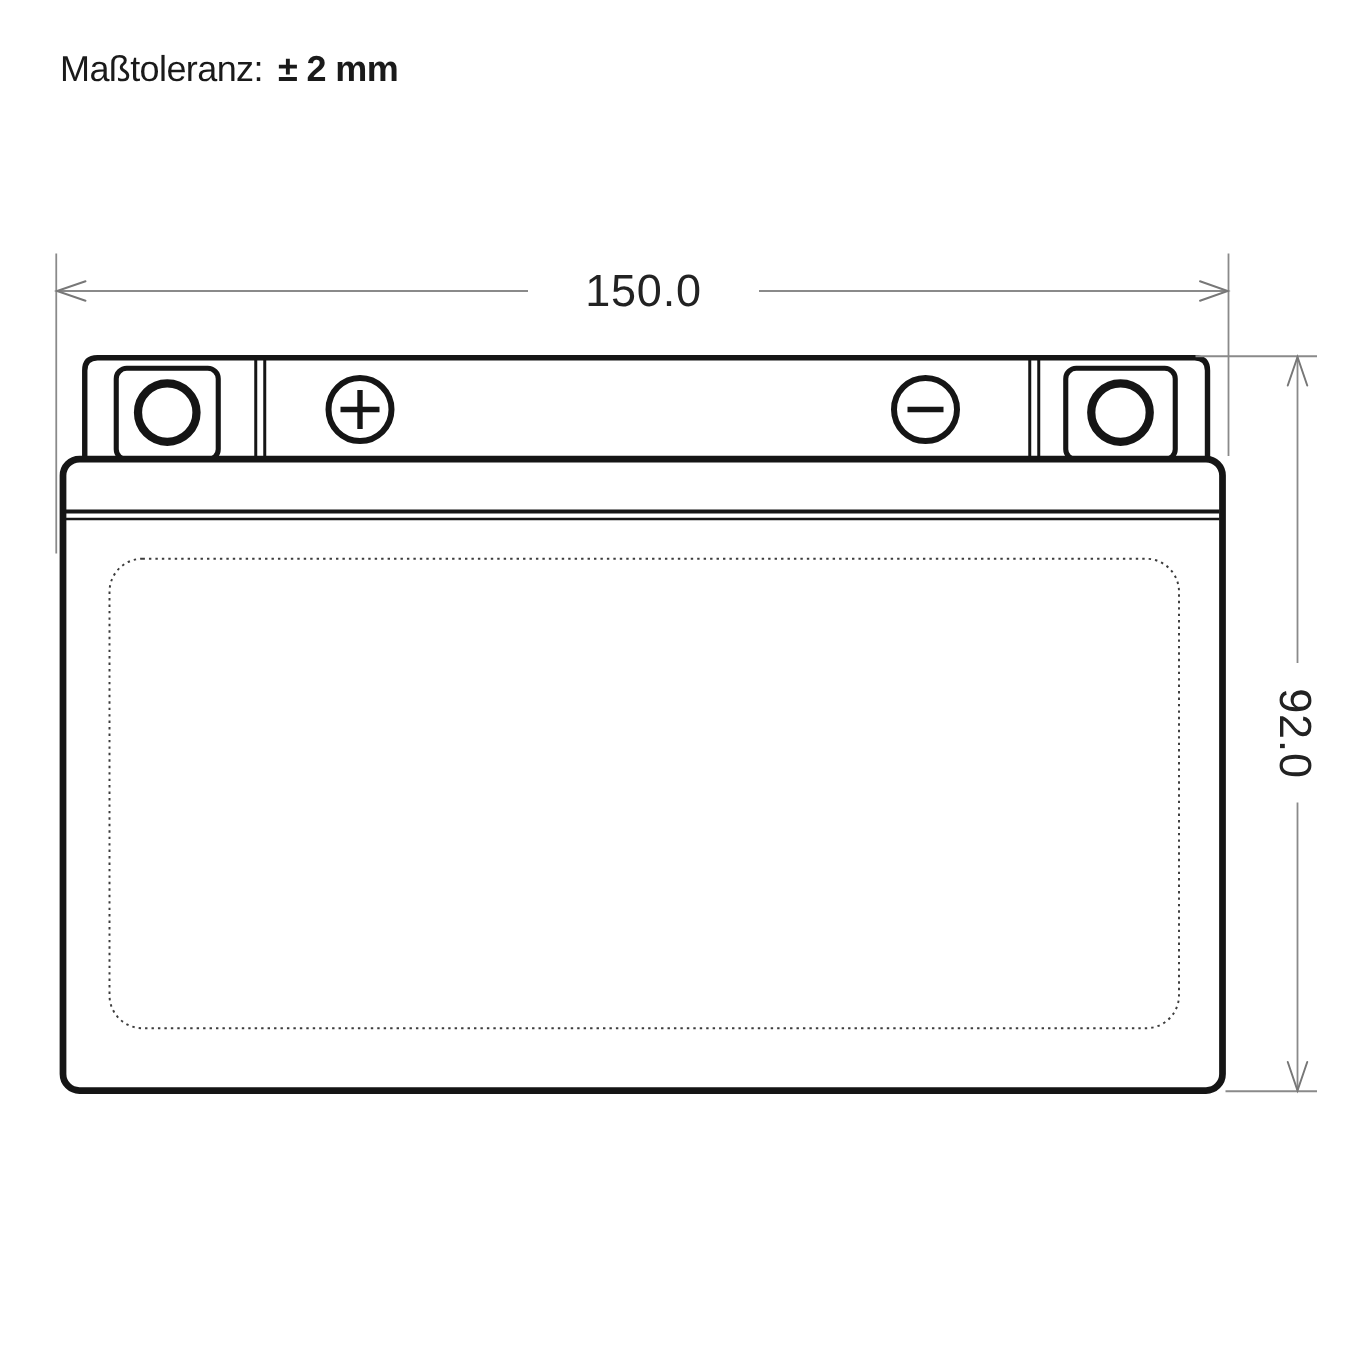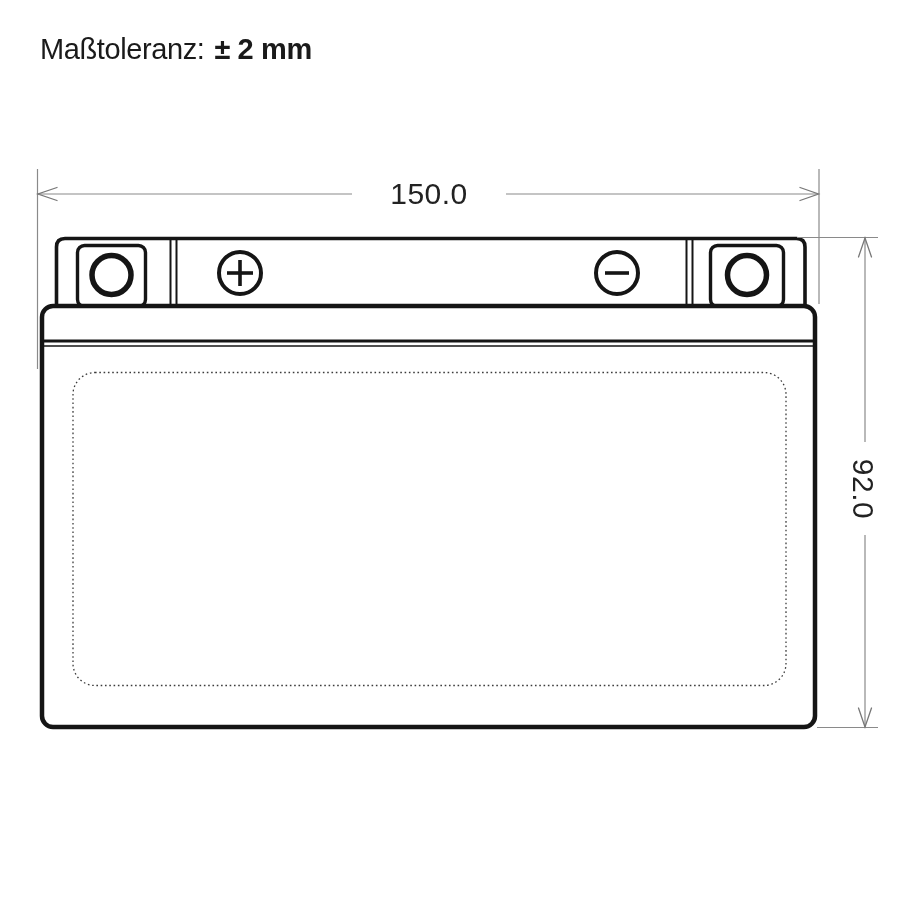--- a/index.html
+++ b/index.html
@@ -12,21 +12,21 @@
     position: relative;
     width: 900px;
     height: 900px;
     background: #ffffff;
     overflow: hidden;
   }
   .tolerance-note {
     position: absolute;
     left: 40px;
     top: 33px;
-    font-size: 29px;
+    font-size: 24px;
     letter-spacing: -0.4px;
     color: #1a1a1a;
     white-space: nowrap;
   }
   .tolerance-note .val {
     font-weight: bold;
     margin-left: 10px;
   }
   svg.drawing {
     position: absolute;

